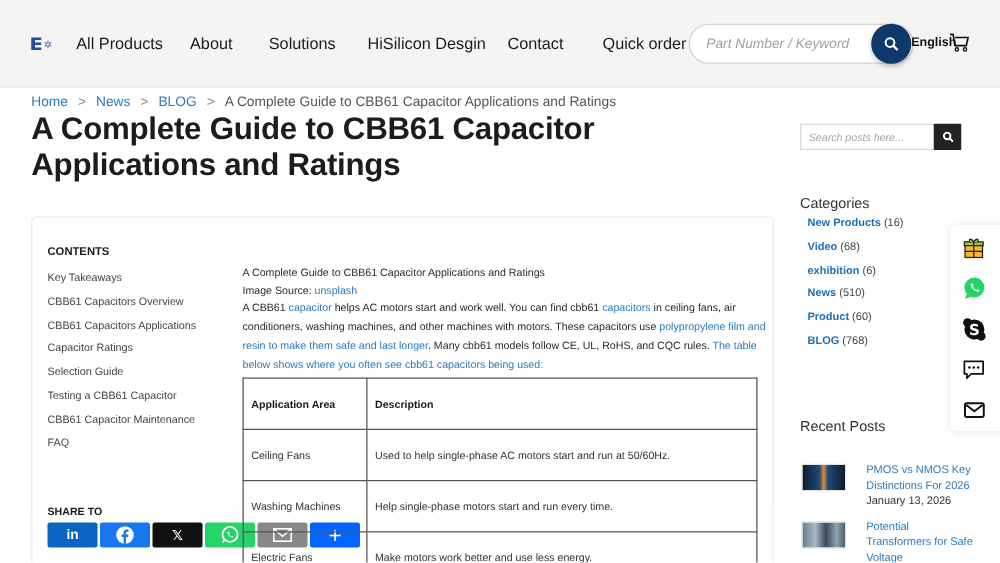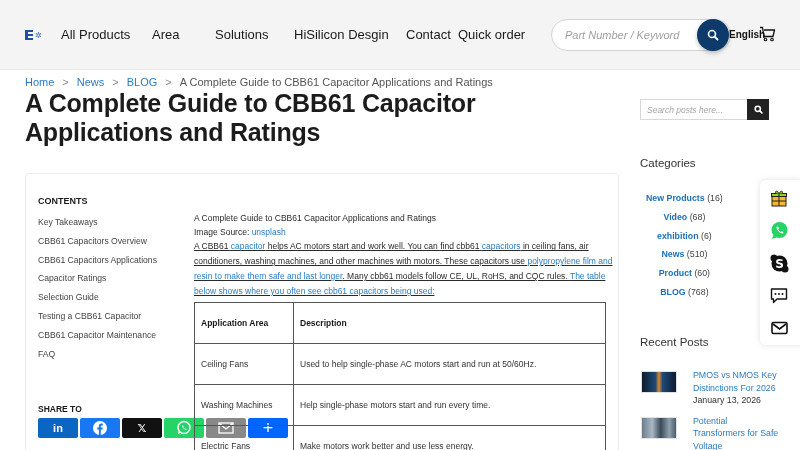--- a/index.html
+++ b/index.html
@@ -38,35 +38,35 @@
 
   .share { position: absolute; left: 38px; top: 404px; }
   .share-title { font-size: 8.5px; font-weight: bold; color: #1a1a1a; margin-bottom: 4px; }
   .share-icons { display: flex; gap: 2px; }
   .share-icon { width: 40px; height: 20px; border-radius: 2px; display: flex; align-items: center; justify-content: center; color: #fff; font-weight: bold; font-size: 11px; cursor: pointer; }
 
   
   .article { position: absolute; left: 194px; top: 211px; width: 420px; font-size: 8.5px; color: #2a2a2a; line-height: 14.2px; }
   .article p { margin: 0; }
   .article a { color: #2a7bc0; text-decoration: none; cursor: pointer; }
-  .article .body { line-height: 14.8px; margin-top: 0; text-decoration: underline; }
+  .article .body { line-height: 14.8px; margin-top: 0; }
 
   table.apps { position: absolute; left: 194px; top: 302px; width: 412px; border-collapse: collapse; font-size: 8.5px; color: #333; }
   table.apps th, table.apps td { border: 1px solid #555; text-align: left; padding: 15px 6px; height: 29px; }
   table.apps th { font-weight: bold; color: #1a1a1a; }
   table.apps td:first-child, table.apps th:first-child { width: 99px; }
 
   
   .side-search { position: absolute; left: 640px; top: 99px; width: 129px; height: 21px; display: flex; }
   .side-search input { width: 107px; height: 21px; border: 1px solid #d8d8d8; border-right: none; font-size: 8.5px; font-style: italic; padding-left: 6px; color: #999; outline: none; font-family: "Liberation Sans", sans-serif; }
   .side-search input::placeholder { color: #a5a5a5; }
   .side-search .btn { width: 22px; height: 21px; background: #222; display: flex; align-items: center; justify-content: center; cursor: pointer; }
 
   .side-heading { position: absolute; left: 640px; font-size: 11.5px; color: #333; }
-  .cat-list { position: absolute; left: 646px; top: 192px; text-align: center; }
+  .cat-list { position: absolute; left: 646px; top: 172px; }
   .cat-item { font-size: 8.8px; height: 18.8px; line-height: 12px; white-space: nowrap; }
   .cat-item a { color: #1e6fb8; font-weight: bold; text-decoration: none; cursor: pointer; }
   .cat-item .count { color: #444; }
 
   .recent { position: absolute; left: 641px; top: 369px; width: 140px; }
   .recent-item { display: flex; gap: 16px; margin-bottom: 8px; }
   .thumb { width: 36px; height: 22px; border: 1px solid #e2e2e2; flex-shrink: 0; margin-top: 2px; }
   .recent-text a { font-size: 8.8px; color: #2a7bc0; text-decoration: none; line-height: 12.5px; display: block; cursor: pointer; }
   .recent-text .date { font-size: 8.8px; color: #333; line-height: 12.5px; }
 
@@ -76,25 +76,25 @@
 </style>
 </head>
 <body>
 
 <div class="header">
   <div class="logo">
     <span class="e"></span>
     <span class="star">✲</span>
   </div>
   <span class="nav-item" style="left:61px">All Products</span>
-  <span class="nav-item" style="left:152px">Area</span>
+  <span class="nav-item" style="left:152px">About</span>
   <span class="nav-item" style="left:215px">Solutions</span>
   <span class="nav-item" style="left:294px">HiSilicon Desgin</span>
   <span class="nav-item" style="left:406px">Contact</span>
-  <span class="nav-item" style="left:458px">Quick order</span>
+  <span class="nav-item" style="left:482px">Quick order</span>
 
   <div class="search-wrap">
     <input type="text" placeholder="Part Number / Keyword" style="">
   </div>
   <div class="search-btn">
     <svg width="12" height="12" viewBox="0 0 12 12">
         <circle cx="5" cy="5" r="3.5" stroke="#fff" stroke-width="1.6" fill="none"></circle>
         <line x1="7.6" y1="7.6" x2="10.5" y2="10.5" stroke="#fff" stroke-width="1.8" stroke-linecap="round"></line>
       </svg>
   </div>

